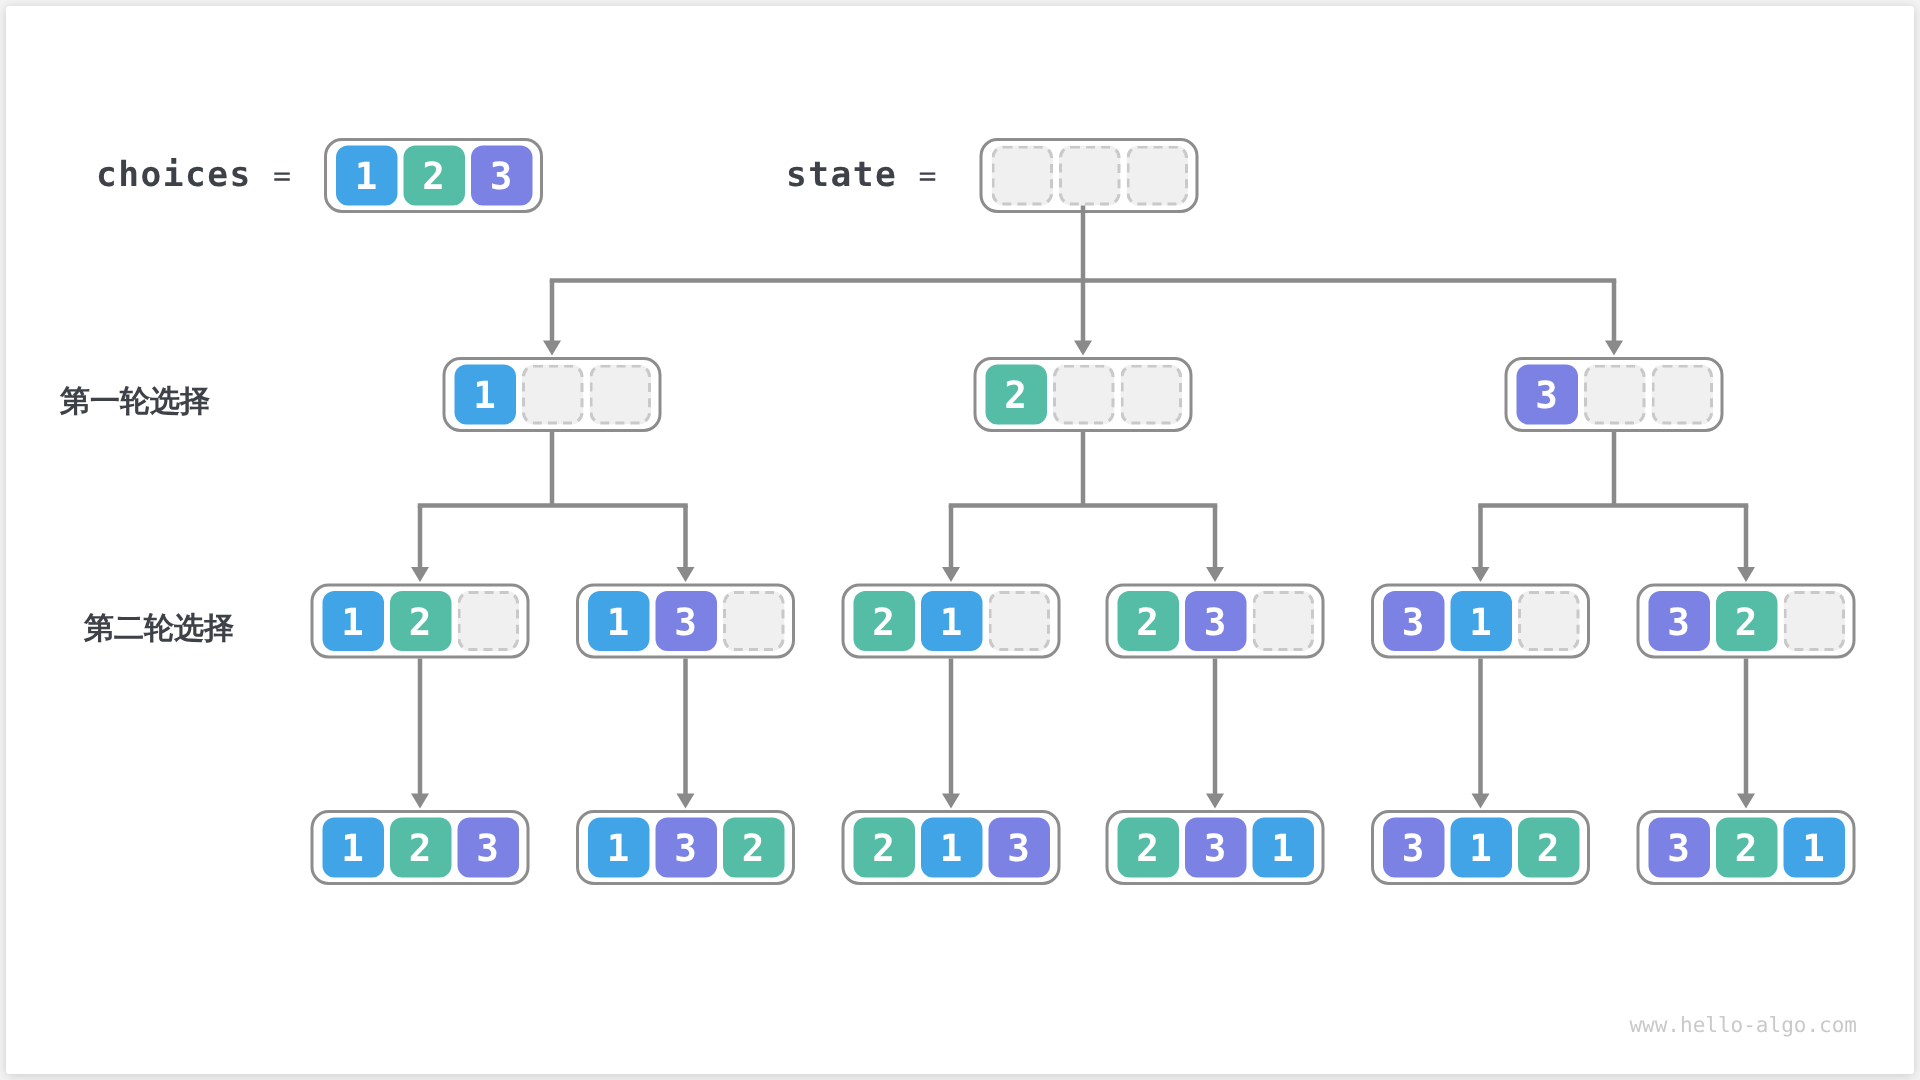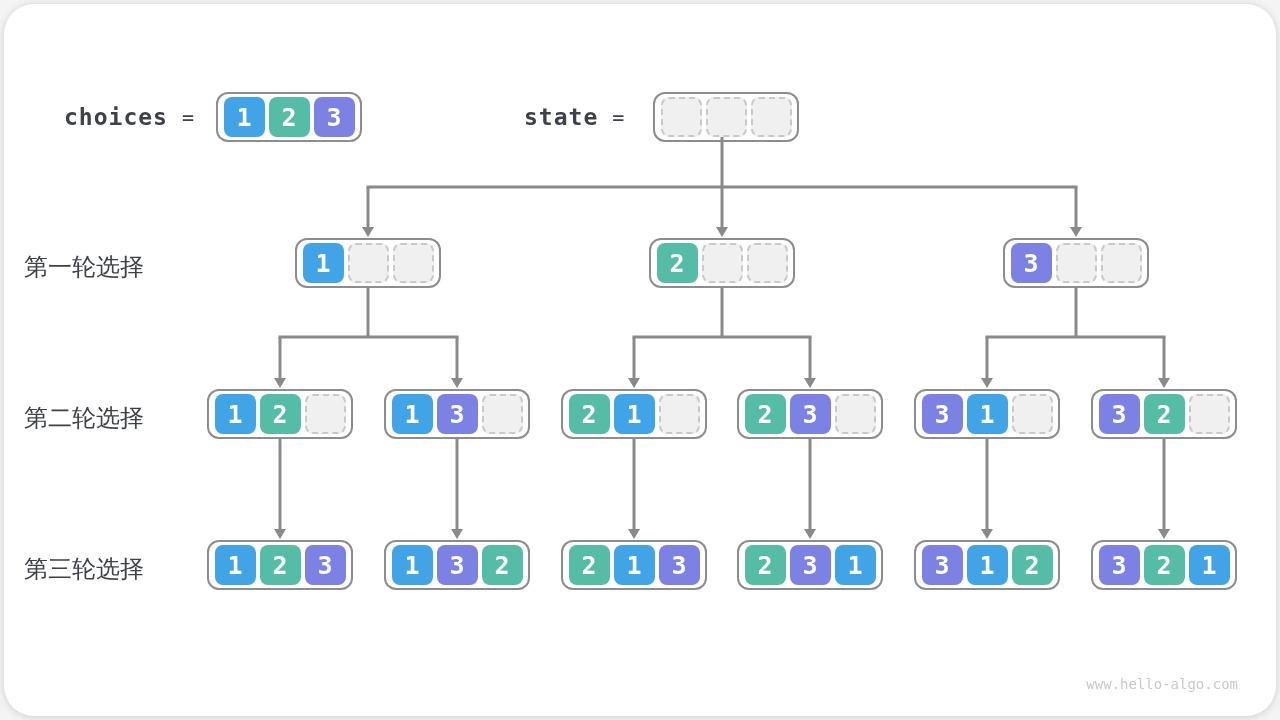--- a/index.html
+++ b/index.html
@@ -7,21 +7,21 @@
     width: 1280px; height: 720px;
     overflow: hidden;
     background: #f4f4f5;
     font-family: "Liberation Sans", sans-serif;
   }
   #card {
     position: absolute;
     left: 4px; top: 4px;
     width: 1272px; height: 712px;
     background: #ffffff;
-    border-radius: 30px;
+    border-radius: 2px;
     box-shadow: 0 1px 8px rgba(0,0,0,0.16);
   }
   .abs { position: absolute; }
 
   
   .code-label {
     display: flex; align-items: center; gap: 14px;
     height: 50px;
     font-family: "DejaVu Sans Mono", monospace;
     color: var(--label-color, #3E4147);
@@ -51,25 +51,25 @@
     color: #ffffff;
   }
   .cell.empty {
     background: var(--empty-fill, #F0F0F0);
     border: 2px dashed var(--empty-border, #C9C9C9);
   }
 
   
   .row-label {
     position: absolute;
-    left: 20px;
+    left: 36px;
     width: 170px; height: 50px;
     display: flex; align-items: center;
-    font-size: 24px;
-    font-weight: 400;
+    font-size: 20px;
+    font-weight: 700;
     color: var(--label-color, #3E4147);
   }
 
   #connector-layer { position: absolute; left: 0; top: 0; }
 
   #watermark {
     position: absolute;
     right: 38px; bottom: 24px;
     font-family: "DejaVu Sans Mono", monospace;
     font-size: 14px;
@@ -95,22 +95,21 @@
     <span class="code-word">state</span>
     <span class="code-eq">=</span>
   </div>
   <div class="array-box" style="left:649px; top:88px;" id="state-box">
       <div class="cell empty"></div>
       <div class="cell empty"></div>
       <div class="cell empty"></div>
     </div>
 
   <div class="row-label" style="top:238px;">第一轮选择</div>
-  <div class="row-label" style="top:389px;">第二轮选择</div>
-  <div class="row-label" style="top:540px;">第三轮选择</div>
+  <div class="row-label" style="top:389px;margin-left:16px;">第二轮选择</div>
 
   <svg id="connector-layer" width="1272" height="712">
       <line x1="718" y1="133" x2="718" y2="183" stroke="#8A8A8A" stroke-width="3"></line>
       <line x1="362.5" y1="183" x2="1073.5" y2="183" stroke="#8A8A8A" stroke-width="3"></line>
       <line x1="364" y1="183" x2="364" y2="225" stroke="#8A8A8A" stroke-width="3"></line>
       <polygon points="358,223 370,223 364,233" fill="#8A8A8A"></polygon>
       <line x1="718" y1="183" x2="718" y2="225" stroke="#8A8A8A" stroke-width="3"></line>
       <polygon points="712,223 724,223 718,233" fill="#8A8A8A"></polygon>
       <line x1="1072" y1="183" x2="1072" y2="225" stroke="#8A8A8A" stroke-width="3"></line>
       <polygon points="1066,223 1078,223 1072,233" fill="#8A8A8A"></polygon>

